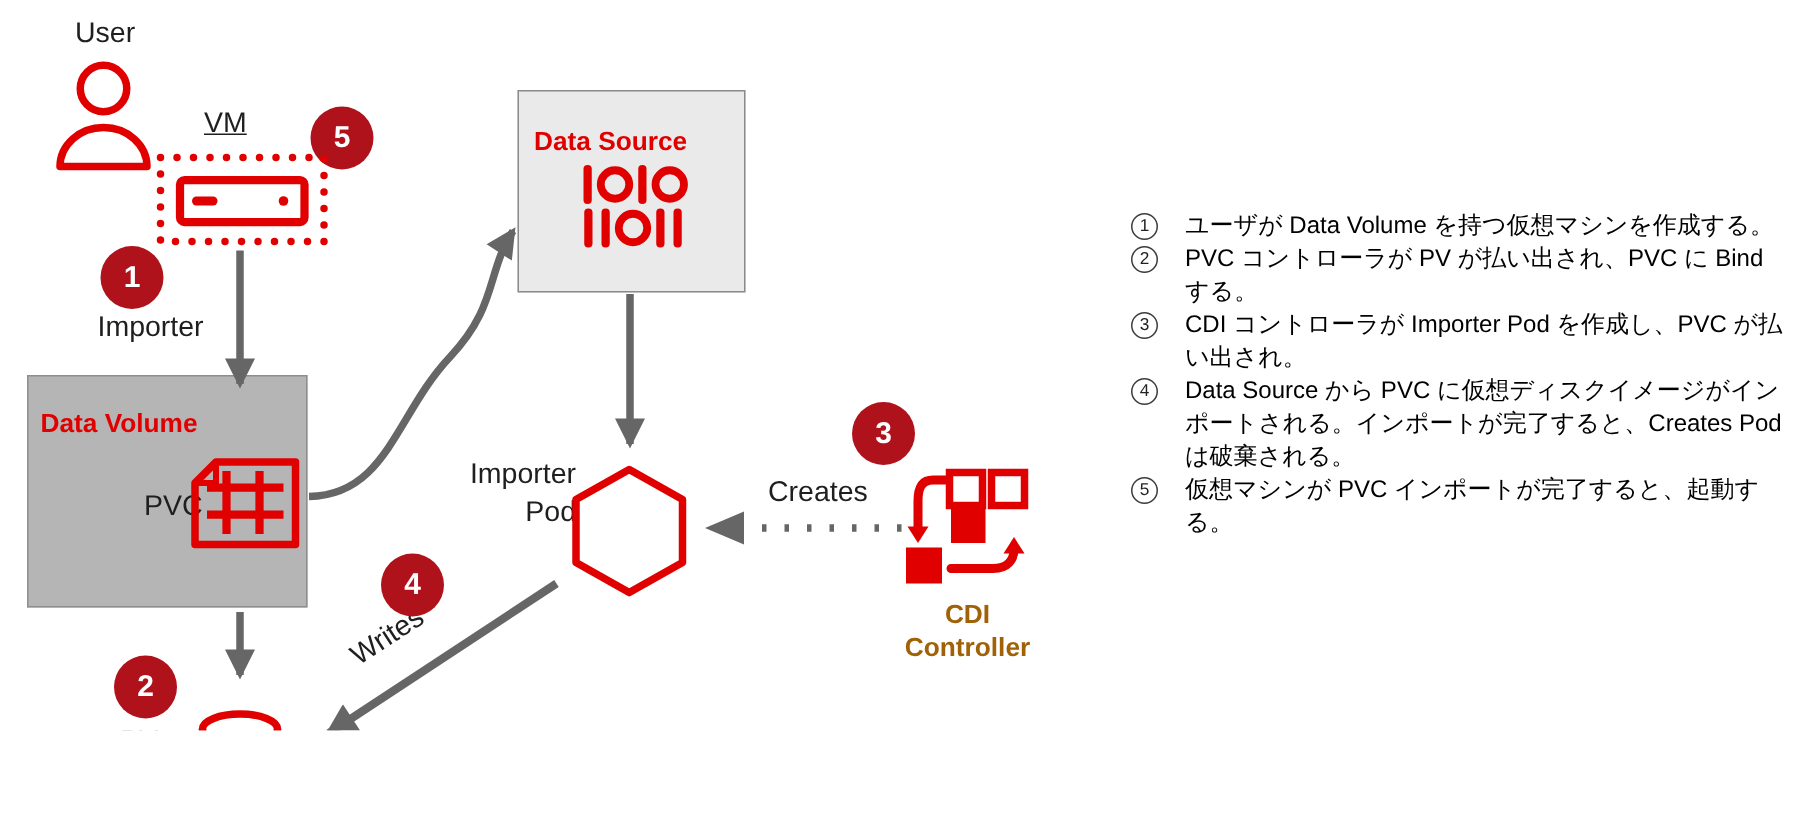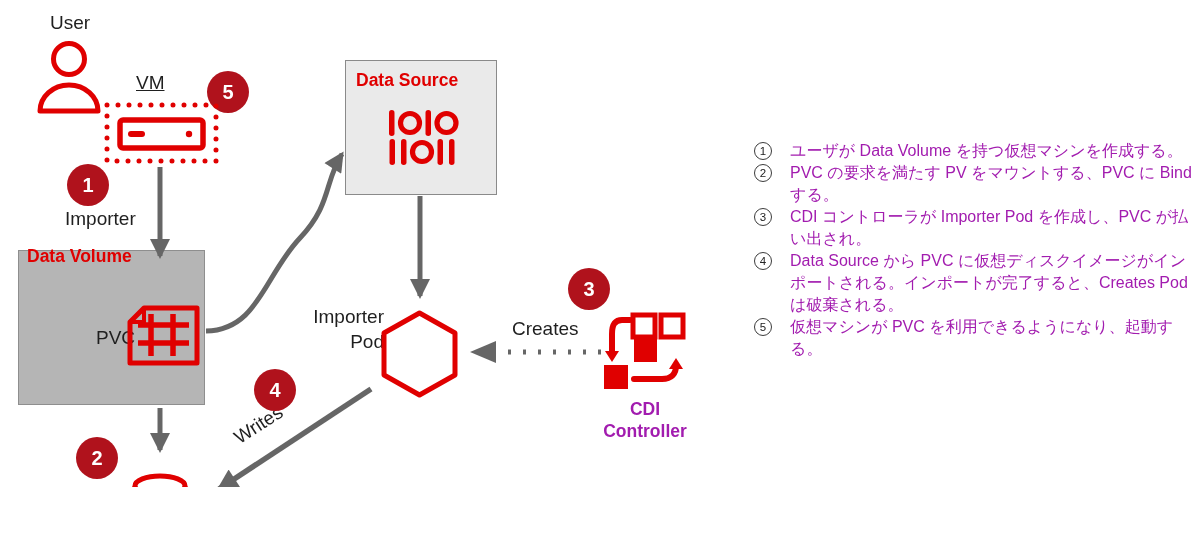--- a/index.html
+++ b/index.html
@@ -11,48 +11,48 @@
   .label{font-size:19px;color:#1f1f1f;white-space:nowrap;}
   .box{position:absolute;box-sizing:border-box;}
   .dv-box{background:#b5b5b5;border:1.5px solid #8e8e8e;}
   .ds-box{background:#eaeaea;border:1.5px solid #8a8a8a;}
   .box-title{font-size:17.5px;font-weight:bold;color:#e00000;white-space:nowrap;}
   .badge{
     position:absolute;width:42px;height:42px;border-radius:50%;background:#b0121c;
     color:#ffffff;font-size:20px;font-weight:bold;display:flex;align-items:center;justify-content:center;
   }
   .importer-label{font-size:19px;line-height:25px;text-align:right;color:#1f1f1f;}
-  .cdi-label{font-size:17.5px;font-weight:bold;color:#a21caf;text-align:center;line-height:22px;}
+  .cdi-label{font-size:17.5px;font-weight:bold;color:#a16207;text-align:center;line-height:22px;}
   .writes{transform:rotate(-33deg);transform-origin:center;}
   .steps{position:absolute;left:754px;top:140px;width:442px;}
   .step{display:flex;align-items:flex-start;}
   .step-num{
     flex:0 0 18px;width:18px;height:18px;border:1.4px solid #3c3c3c;border-radius:50%;
     font-size:11.5px;display:flex;align-items:center;justify-content:center;color:#222;
     margin:2px 18px 0 0;box-sizing:border-box;
   }
-  .step-text{width:402px;font-size:16px;line-height:22px;color:#a21caf;}
+  .step-text{width:402px;font-size:16px;line-height:22px;color:#000000;}
   svg{display:block;}
   .arrow-layer{position:absolute;left:0;top:0;pointer-events:none;z-index:4;}
 </style>
 </head>
 <body>
 
 <div class="canvas">
 
   <div class="box dv-box" style="left:18px;top:250px;width:187px;height:155px;"></div>
   <div class="box ds-box" style="left:345px;top:60px;width:152px;height:135px;"></div>
 
   <div class="abs label" style="left:50px;top:12px;">User</div>
   <div class="abs label" style="left:136px;top:72px;text-decoration:underline;">VM</div>
   <div class="abs label" style="left:65px;top:208px;">Importer</div>
-  <div class="abs box-title" style="left:27px;top:246px;">Data Volume</div>
+  <div class="abs box-title" style="left:27px;top:272px;">Data Volume</div>
   <div class="abs label" style="left:96px;top:327px;">PVC</div>
   <div class="abs label" style="left:80px;top:484px;">PV</div>
-  <div class="abs box-title" style="left:356px;top:70px;">Data Source</div>
+  <div class="abs box-title" style="left:356px;top:84px;">Data Source</div>
   <div class="abs importer-label" style="left:300px;top:304px;width:84px;">
     <div>Importer</div>
     <div>Pod</div>
   </div>
   <div class="abs label" style="left:512px;top:318px;">Creates</div>
   <div class="abs label writes" style="left:232px;top:414px;">Writes</div>
   <div class="abs cdi-label" style="left:586px;top:398px;width:118px;">
     <div>CDI</div>
     <div>Controller</div>
   </div>
@@ -146,29 +146,29 @@
     </g>
   </svg>
 
   <div class="steps">
     <div class="step">
       <span class="step-num">1</span>
       <span class="step-text">ユーザが Data Volume を持つ仮想マシンを作成する。</span>
     </div>
     <div class="step">
       <span class="step-num">2</span>
-      <span class="step-text">PVC の要求を満たす PV をマウントする、PVC に Bind する。</span>
+      <span class="step-text">PVC コントローラが PV が払い出され、PVC に Bind する。</span>
     </div>
     <div class="step">
       <span class="step-num">3</span>
       <span class="step-text">CDI コントローラが Importer Pod を作成し、PVC が払い出され。</span>
     </div>
     <div class="step">
       <span class="step-num">4</span>
       <span class="step-text">Data Source から PVC に仮想ディスクイメージがインポートされる。インポートが完了すると、Creates Pod は破棄される。</span>
     </div>
     <div class="step">
       <span class="step-num">5</span>
-      <span class="step-text">仮想マシンが PVC を利用できるようになり、起動する。</span>
+      <span class="step-text">仮想マシンが PVC インポートが完了すると、起動する。</span>
     </div>
   </div>
 
 </div>
 
 </body></html>

